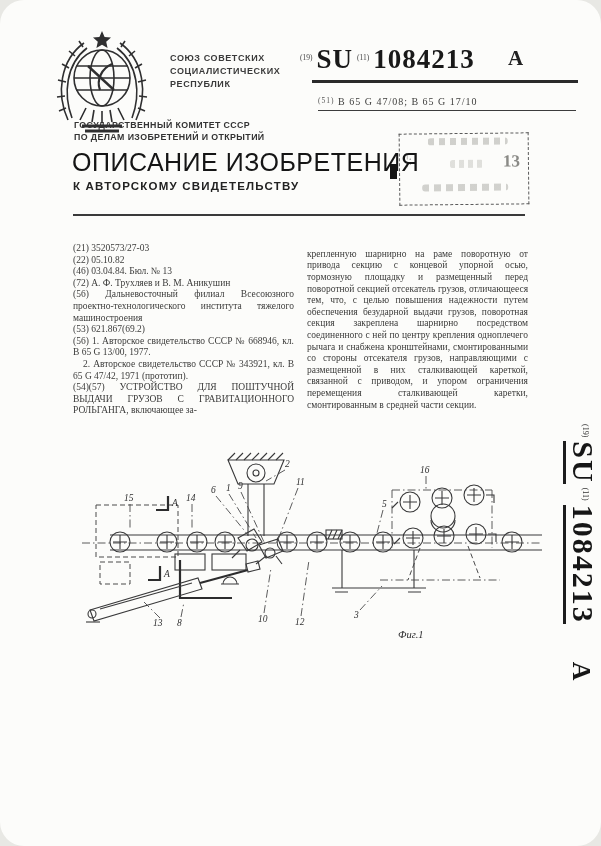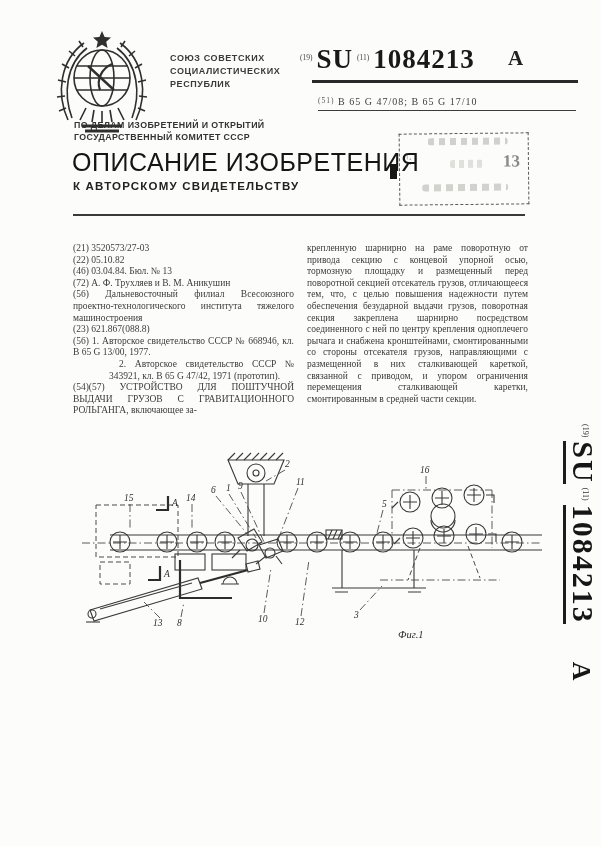--- a/index.html
+++ b/index.html
@@ -1,20 +1,21 @@
 <!DOCTYPE html>
 <html lang="ru"><head>
 <meta charset="utf-8">
 <title>SU 1084213 A</title>
 <style>
   html,body{margin:0;padding:0;background:#e8e8e4;}
   .page{
     position:relative;width:601px;height:846px;margin:0 auto;
     background:#fcfcfa;color:#2e2e2e;overflow:hidden;
     font-family:"Liberation Serif","DejaVu Serif",serif;
+    border-radius:24px;
   }
   
   .emblem{position:absolute;left:52px;top:30px;width:100px;height:104px;}
   .union-text{
     position:absolute;left:170px;top:52px;
     font-family:"Liberation Sans","DejaVu Sans",sans-serif;
     font-size:9px;font-weight:600;letter-spacing:.6px;line-height:13px;color:#3a3a3a;
   }
   .pub-row{position:absolute;left:300px;top:44px;width:290px;height:40px;}
   .pub-row .small-code{font-size:7.5px;color:#444;vertical-align:8px;}
@@ -57,25 +58,25 @@
   }
   .sub-heading{
     position:absolute;left:73px;top:180px;
     font-family:"Liberation Sans","DejaVu Sans",sans-serif;
     font-size:11.5px;font-weight:700;letter-spacing:1.2px;color:#222;
   }
   .head-rule{position:absolute;left:73px;top:214px;width:452px;height:2px;background:#3a3a3a;}
   
   .columns{
     position:absolute;left:73px;top:243px;width:456px;display:flex;gap:13px;
-    font-size:9.5px;line-height:11.6px;text-align:justify;color:#3b3b3a;
+    font-size:9.5px;line-height:11.6px;text-align:justify;color:#3b3b3a;align-items:center;
   }
   .col{width:221px;}
   .col p{margin:0;}
-  .col p.ref2{text-indent:10px;margin-left:36px;}
+  .col p.ref2{text-indent:10px;}
   
   .figure{position:absolute;left:80px;top:450px;width:466px;height:210px;}
   .figure svg{width:100%;height:100%;}
   .fig-stroke{stroke:#39393a;fill:none;stroke-width:1.1;}
   .fig-thick{stroke:#2c2c2d;fill:none;stroke-width:2.2;}
   .fig-dash{stroke:#4a4a4b;fill:none;stroke-width:1;stroke-dasharray:5 3;}
   .fig-dashdot{stroke:#4a4a4b;fill:none;stroke-width:.9;stroke-dasharray:8 3 1.5 3;}
   .fig-label{font-family:"Liberation Serif","DejaVu Serif",serif;font-style:italic;
     font-size:9.5px;fill:#303031;}
   .fig-caption{font-family:"Liberation Serif","DejaVu Serif",serif;font-style:italic;
@@ -140,22 +141,22 @@
   </div>
   <div class="pub-underline"></div>
   <div class="kind-code">A</div>
 
   <div class="ipc-line">
     <span class="small-code">(51)</span>
     <span>В 65 G 47/08; В 65 G 17/10</span>
   </div>
 
   <div class="committee-text">
+    <div>ГОСУДАРСТВЕННЫЙ КОМИТЕТ СССР</div>
     <div>ПО ДЕЛАМ ИЗОБРЕТЕНИЙ И ОТКРЫТИЙ</div>
-    <div>ГОСУДАРСТВЕННЫЙ КОМИТЕТ СССР</div>
   </div>
 
   <div class="reg-mark"></div>
   <div class="stamp">
     <div class="scr1"></div>
     <div class="scr2"></div>
     <div class="scr3"></div>
     <div class="tick">¦:</div>
     <div class="num">13</div>
   </div>
@@ -164,21 +165,21 @@
   <div class="sub-heading">К АВТОРСКОМУ СВИДЕТЕЛЬСТВУ</div>
   <div class="head-rule"></div>
 
   <div class="columns">
     <div class="col">
       <p>(21) 3520573/27-03</p>
       <p>(22) 05.10.82</p>
       <p>(46) 03.04.84. Бюл. № 13</p>
       <p>(72) А. Ф. Трухляев и В. М. Аникушин</p>
       <p>(56) Дальневосточный филиал Всесоюзного проектно-технологического института тяжелого машиностроения</p>
-      <p>(23) 621.867(088.8)</p>
+      <p>(53) 621.867(69.2)</p>
       <p>(56) 1. Авторское свидетельство СССР № 668946, кл. В 65 G 13/00, 1977.</p>
       <p class="ref2">2. Авторское свидетельство СССР № 343921, кл. В 65 G 47/42, 1971 (прототип).</p>
       <p>(54)(57) УСТРОЙСТВО ДЛЯ ПОШТУЧНОЙ ВЫДАЧИ ГРУЗОВ С ГРАВИТАЦИОННОГО РОЛЬГАНГА, включающее за-</p>
     </div>
     <div class="col">
       <p>крепленную шарнирно на раме поворотную от привода секцию с концевой упорной осью, тормозную площадку и размещенный перед поворотной секцией отсекатель грузов, отличающееся тем, что, с целью повышения надежности путем обеспечения безударной выдачи грузов, поворотная секция закреплена шарнирно посредством соединенного с ней по центру крепления одноплечего рычага и снабжена кронштейнами, смонтированными со стороны отсекателя грузов, направляющими с размещенной в них сталкивающей кареткой, связанной с приводом, и упором ограничения перемещения сталкивающей каретки, смонтированным в средней части секции.</p>
     </div>
   </div>
 
   <div class="figure">

